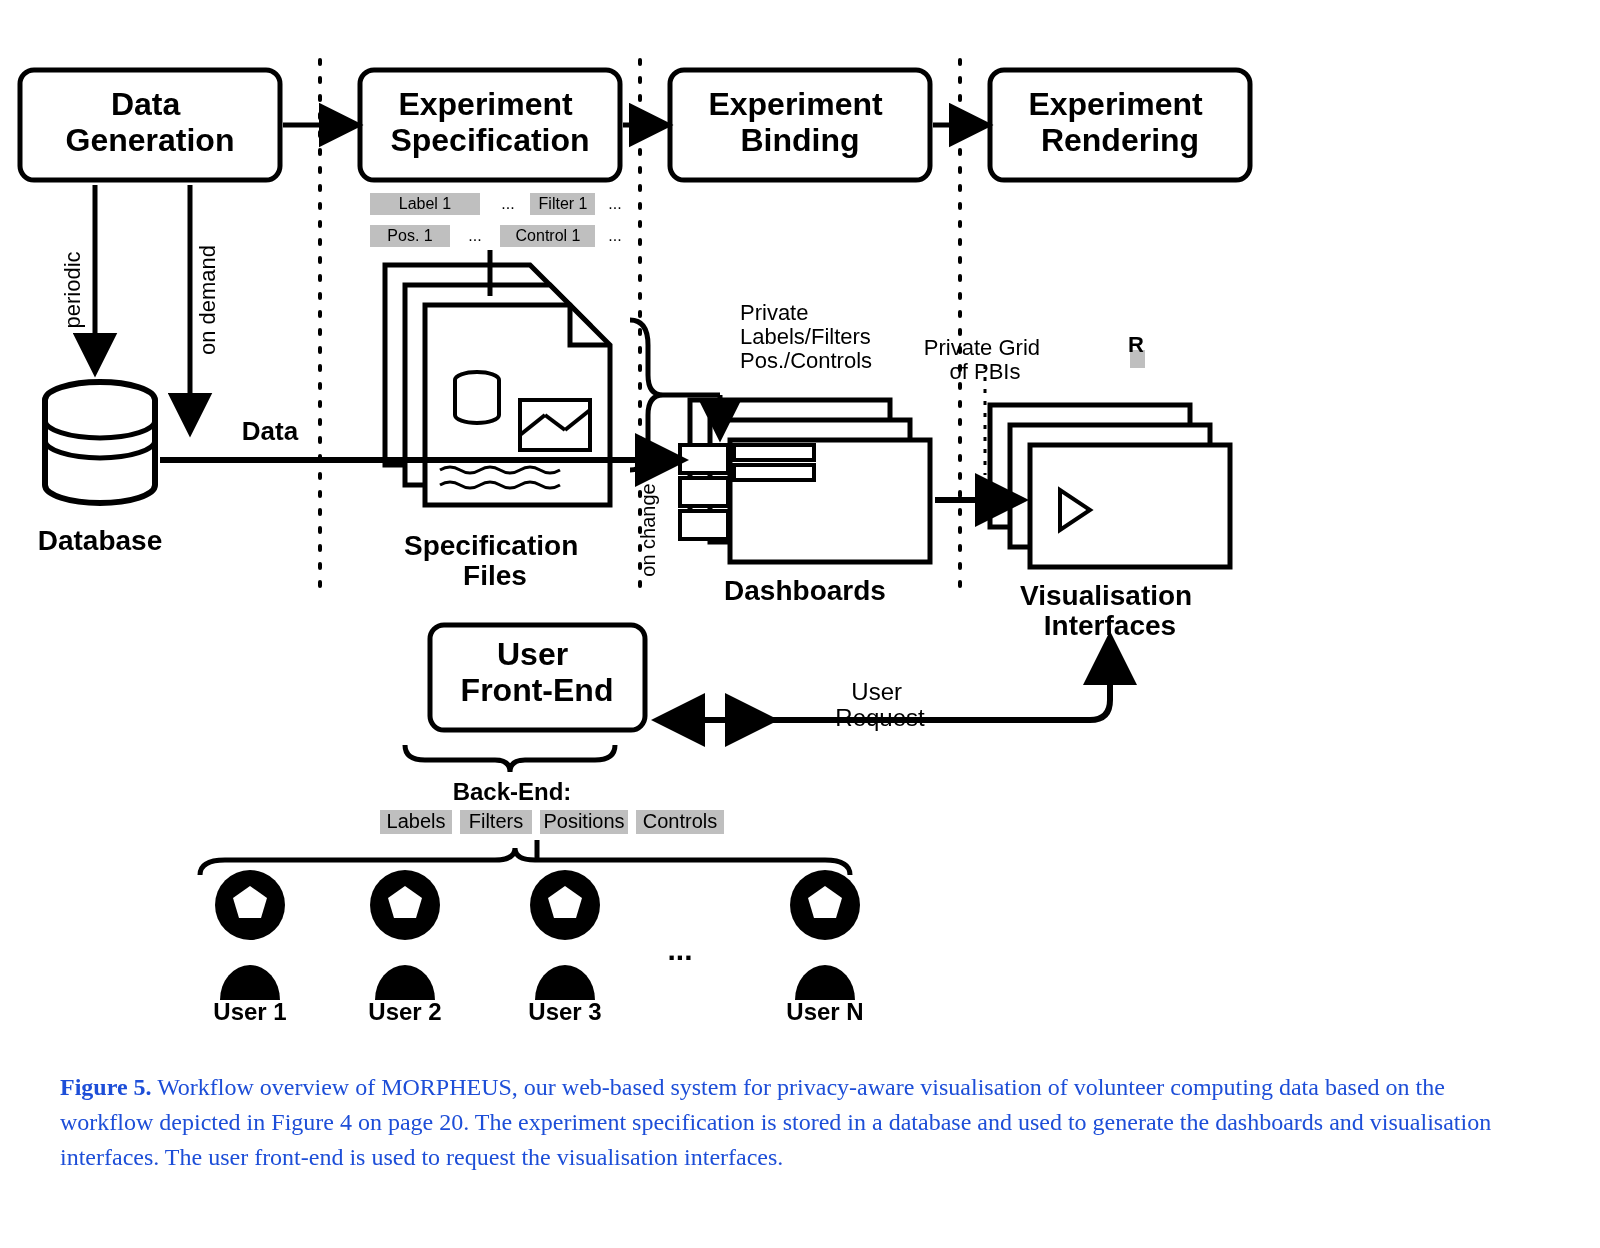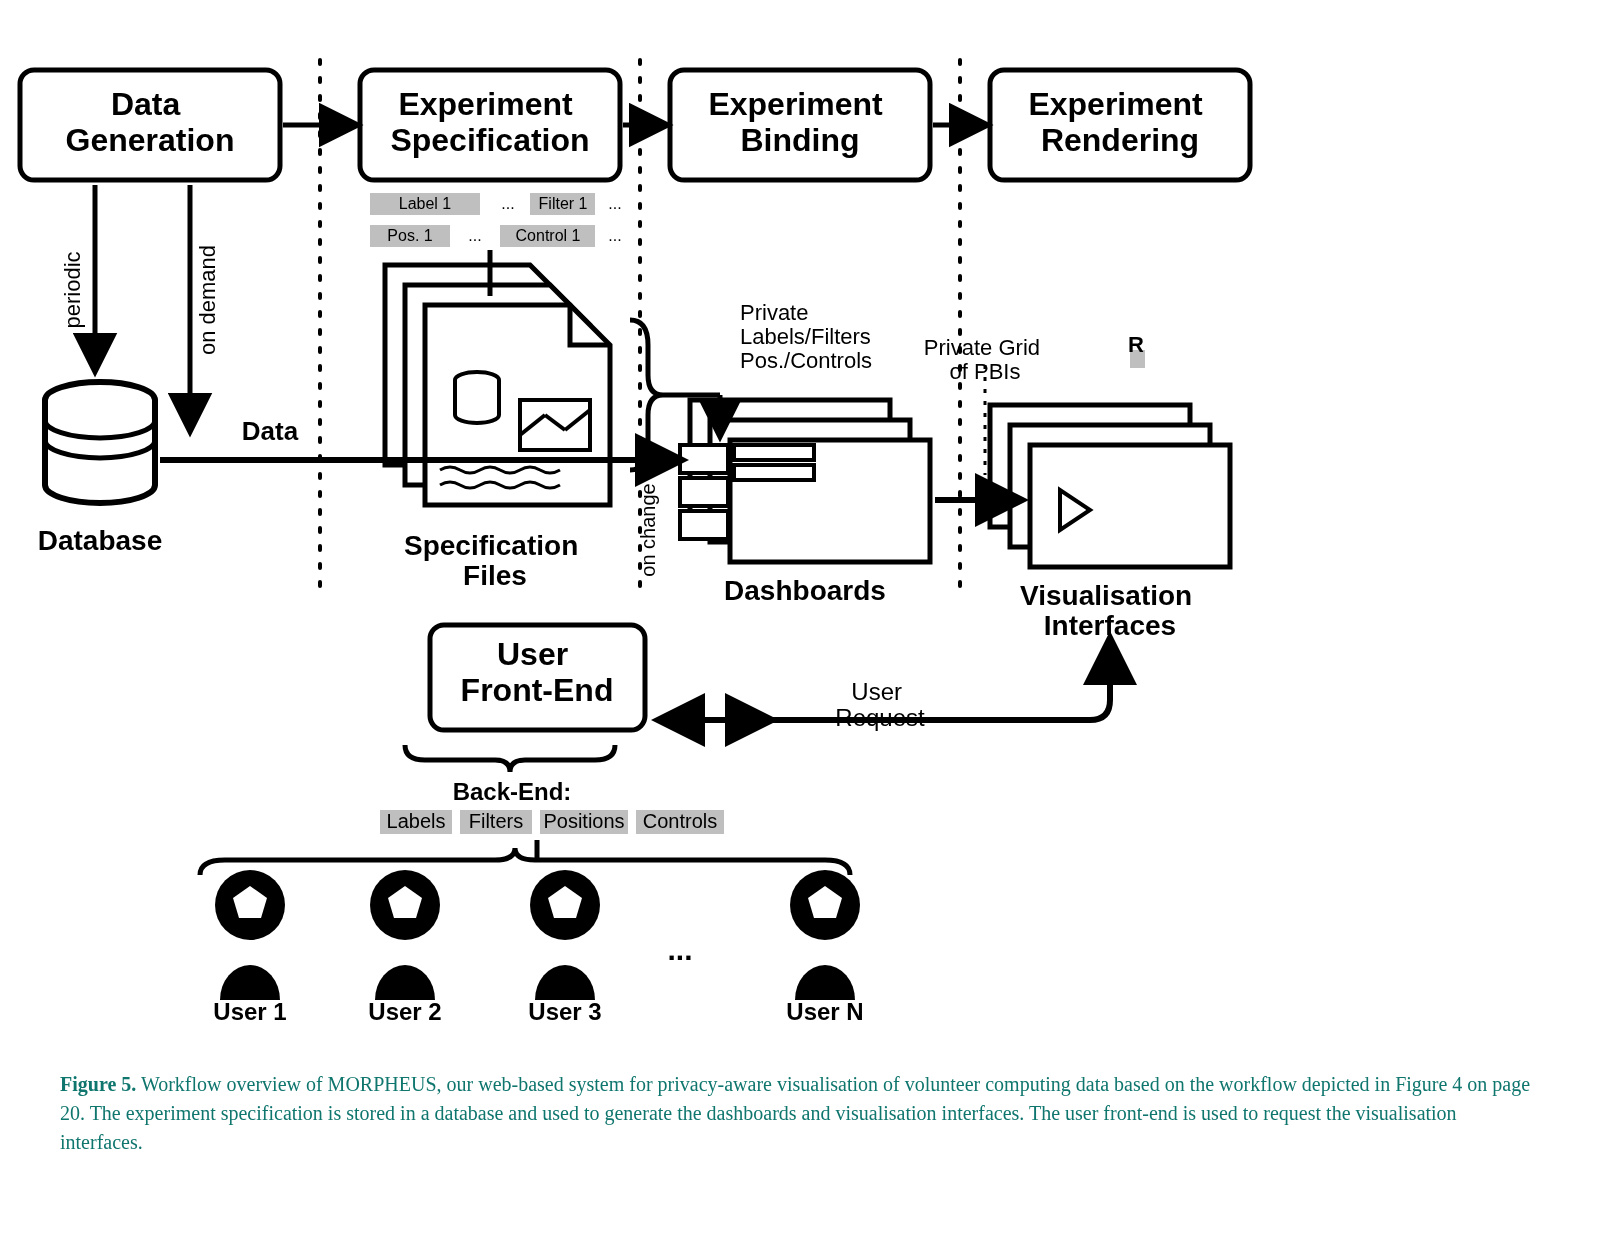--- a/index.html
+++ b/index.html
@@ -255,20 +255,20 @@
       <g transform="translate(790 870)">
         <circle cx="35" cy="35" r="35" fill="#000"></circle>
         <polygon points="35,16 52,28 46,48 24,48 18,28" fill="#fff"></polygon>
         <path d="M5 130 a30 35 0 0 1 60 0 z" fill="#000"></path>
       </g>
       <text x="825" y="1020" text-anchor="middle" font-size="24" class="bold">User N</text>
     </g>
   </g>
 
   <foreignObject x="60" y="1070" width="1480" height="170">
-    <div xmlns="http://www.w3.org/1999/xhtml" style="font-family:Georgia,serif;font-size:20px;line-height:1.45;color:#0f766e;">
+    <div xmlns="http://www.w3.org/1999/xhtml" style="font-family:Georgia,serif;font-size:24px;line-height:1.45;color:#1d4ed8;">
       <b>Figure 5.</b>
       <span> </span>
       <span>Workflow overview of MORPHEUS, our web-based system for privacy-aware visualisation of volunteer computing data based on the workflow depicted in Figure 4 on page 20. The experiment specification is stored in a database and used to generate the dashboards and visualisation interfaces. The user front-end is used to request the visualisation interfaces.</span>
     </div>
   </foreignObject>
 
 </svg>
 
 </body></html>

